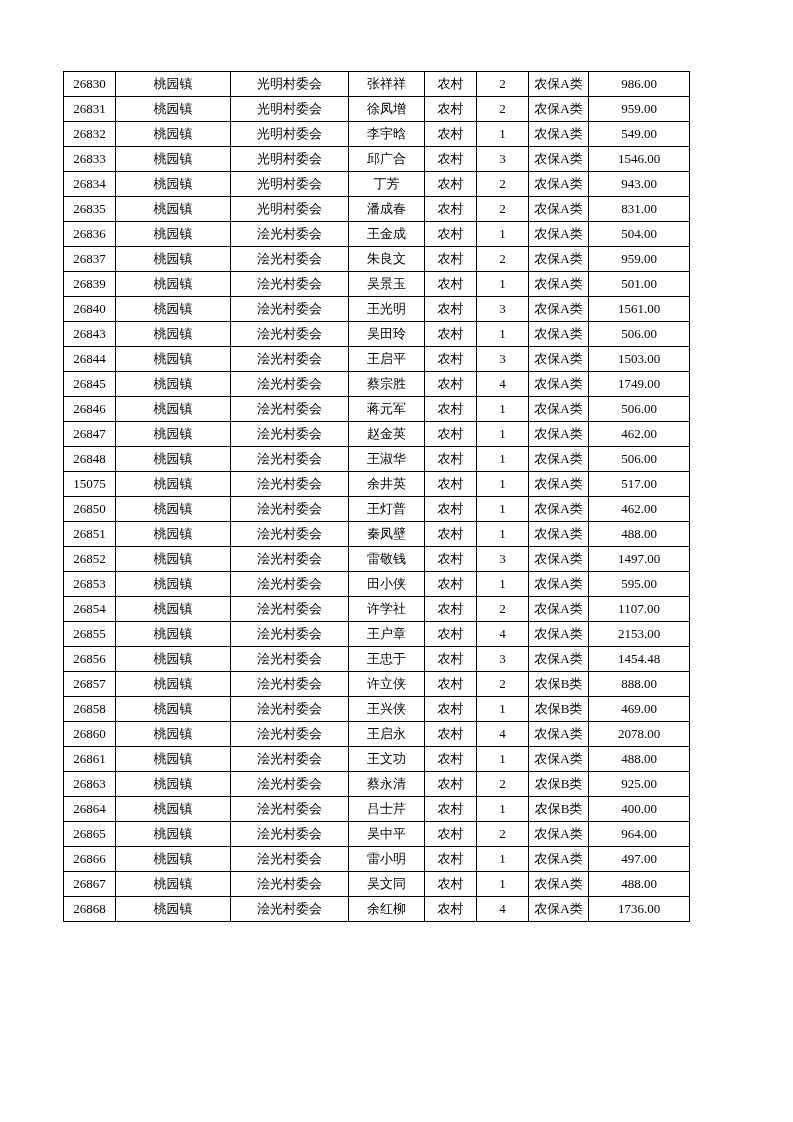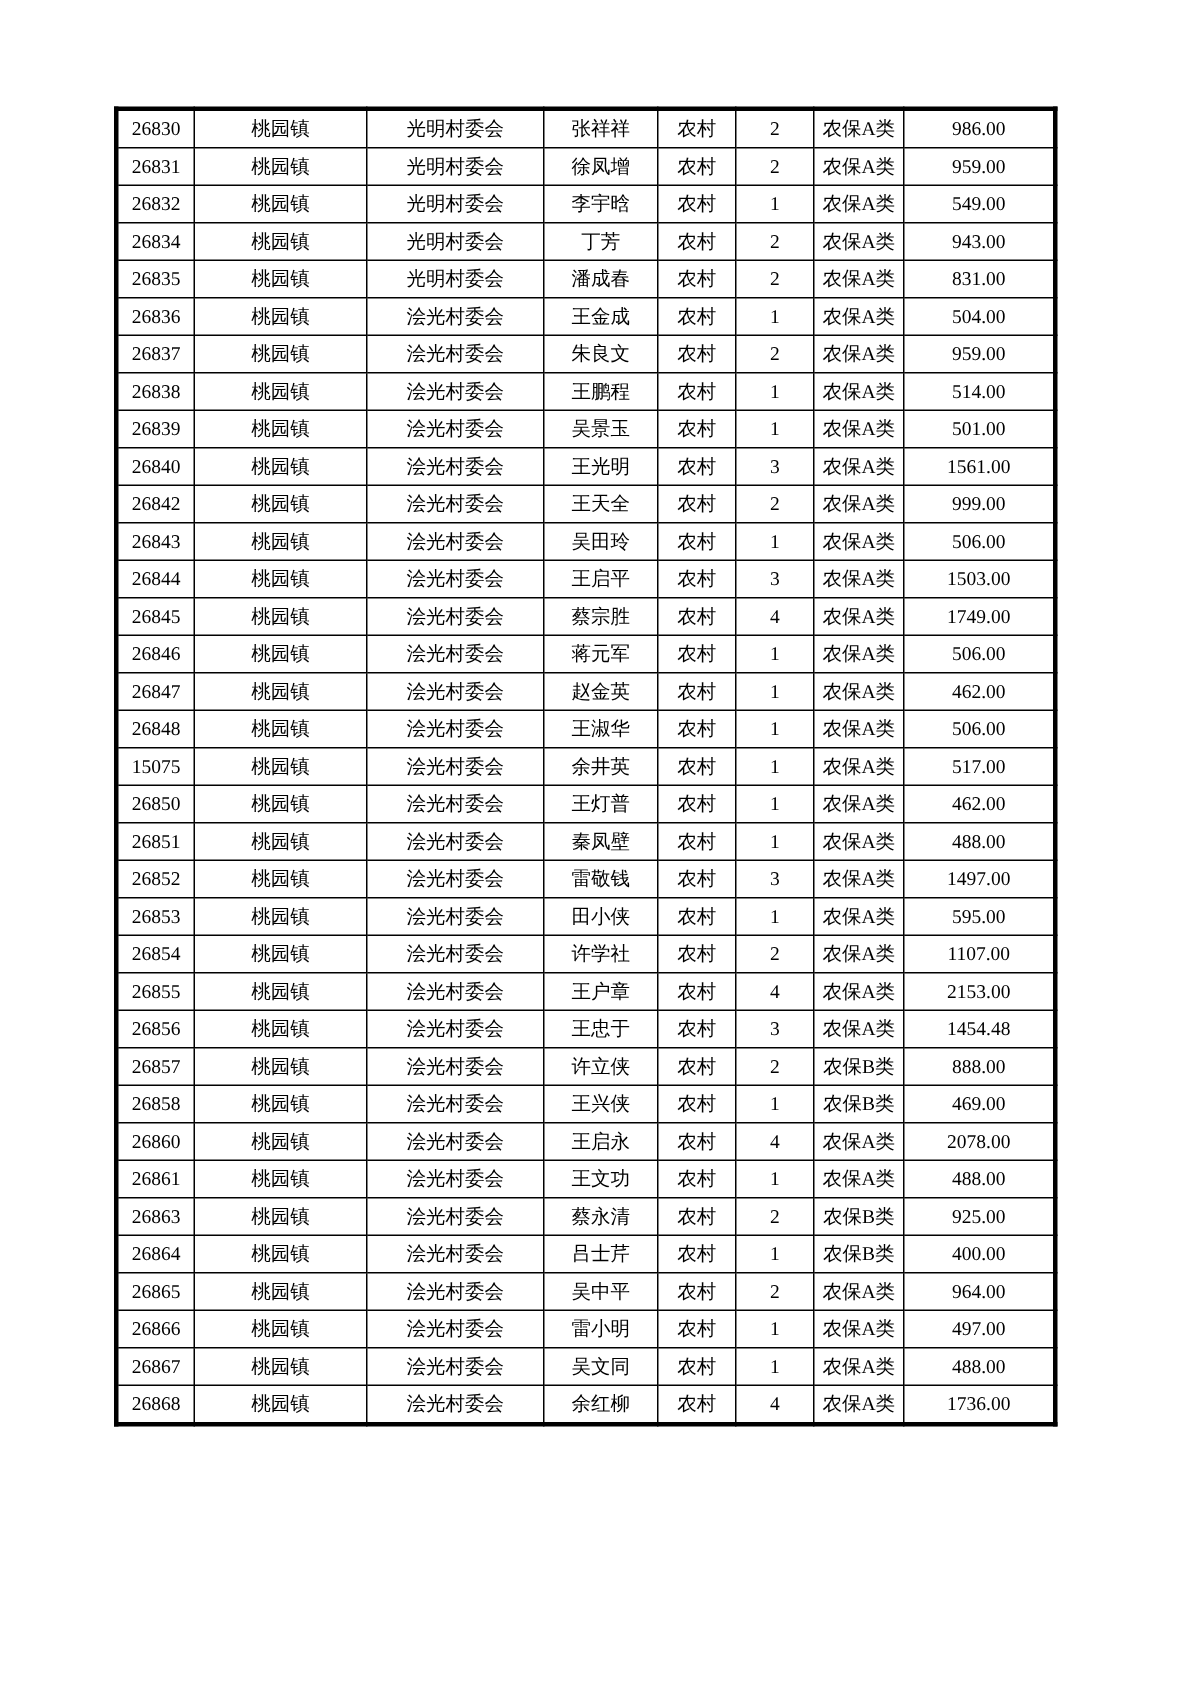--- a/index.html
+++ b/index.html
@@ -17,26 +17,26 @@
   }
   .page {
     position: absolute;
     left: 0; top: 0;
     width: 793px;
     height: 1122px;
     background: #ffffff;
   }
   table.roster {
     position: absolute;
-    left: 76px;
+    left: 63px;
     top: 71px;
     width: 627px;
     border-collapse: collapse;
     table-layout: fixed;
-    border: 3px solid #000000;
+    border: 1px solid #000000;
   }
   table.roster td {
     border: 1px solid #000000;
     height: 24px;
     padding: 0 2px;
     text-align: center;
     vertical-align: middle;
     font-size: 13px;
     line-height: 24px;
     white-space: nowrap;
@@ -87,20 +87,30 @@
           <td class="num">26832</td>
           <td>桃园镇</td>
           <td>光明村委会</td>
           <td>李宇晗</td>
           <td>农村</td>
           <td class="num">1</td>
           <td>农保A类</td>
           <td class="num">549.00</td>
         </tr>
         <tr>
+          <td class="num">26833</td>
+          <td>桃园镇</td>
+          <td>光明村委会</td>
+          <td>邱广合</td>
+          <td>农村</td>
+          <td class="num">3</td>
+          <td>农保A类</td>
+          <td class="num">1546.00</td>
+        </tr>
+        <tr>
           <td class="num">26834</td>
           <td>桃园镇</td>
           <td>光明村委会</td>
           <td>丁芳</td>
           <td>农村</td>
           <td class="num">2</td>
           <td>农保A类</td>
           <td class="num">943.00</td>
         </tr>
         <tr>
@@ -127,58 +137,38 @@
           <td class="num">26837</td>
           <td>桃园镇</td>
           <td>浍光村委会</td>
           <td>朱良文</td>
           <td>农村</td>
           <td class="num">2</td>
           <td>农保A类</td>
           <td class="num">959.00</td>
         </tr>
         <tr>
-          <td class="num">26838</td>
-          <td>桃园镇</td>
-          <td>浍光村委会</td>
-          <td>王鹏程</td>
-          <td>农村</td>
-          <td class="num">1</td>
-          <td>农保A类</td>
-          <td class="num">514.00</td>
-        </tr>
-        <tr>
           <td class="num">26839</td>
           <td>桃园镇</td>
           <td>浍光村委会</td>
           <td>吴景玉</td>
           <td>农村</td>
           <td class="num">1</td>
           <td>农保A类</td>
           <td class="num">501.00</td>
         </tr>
         <tr>
           <td class="num">26840</td>
           <td>桃园镇</td>
           <td>浍光村委会</td>
           <td>王光明</td>
           <td>农村</td>
           <td class="num">3</td>
           <td>农保A类</td>
           <td class="num">1561.00</td>
-        </tr>
-        <tr>
-          <td class="num">26842</td>
-          <td>桃园镇</td>
-          <td>浍光村委会</td>
-          <td>王天全</td>
-          <td>农村</td>
-          <td class="num">2</td>
-          <td>农保A类</td>
-          <td class="num">999.00</td>
         </tr>
         <tr>
           <td class="num">26843</td>
           <td>桃园镇</td>
           <td>浍光村委会</td>
           <td>吴田玲</td>
           <td>农村</td>
           <td class="num">1</td>
           <td>农保A类</td>
           <td class="num">506.00</td>

